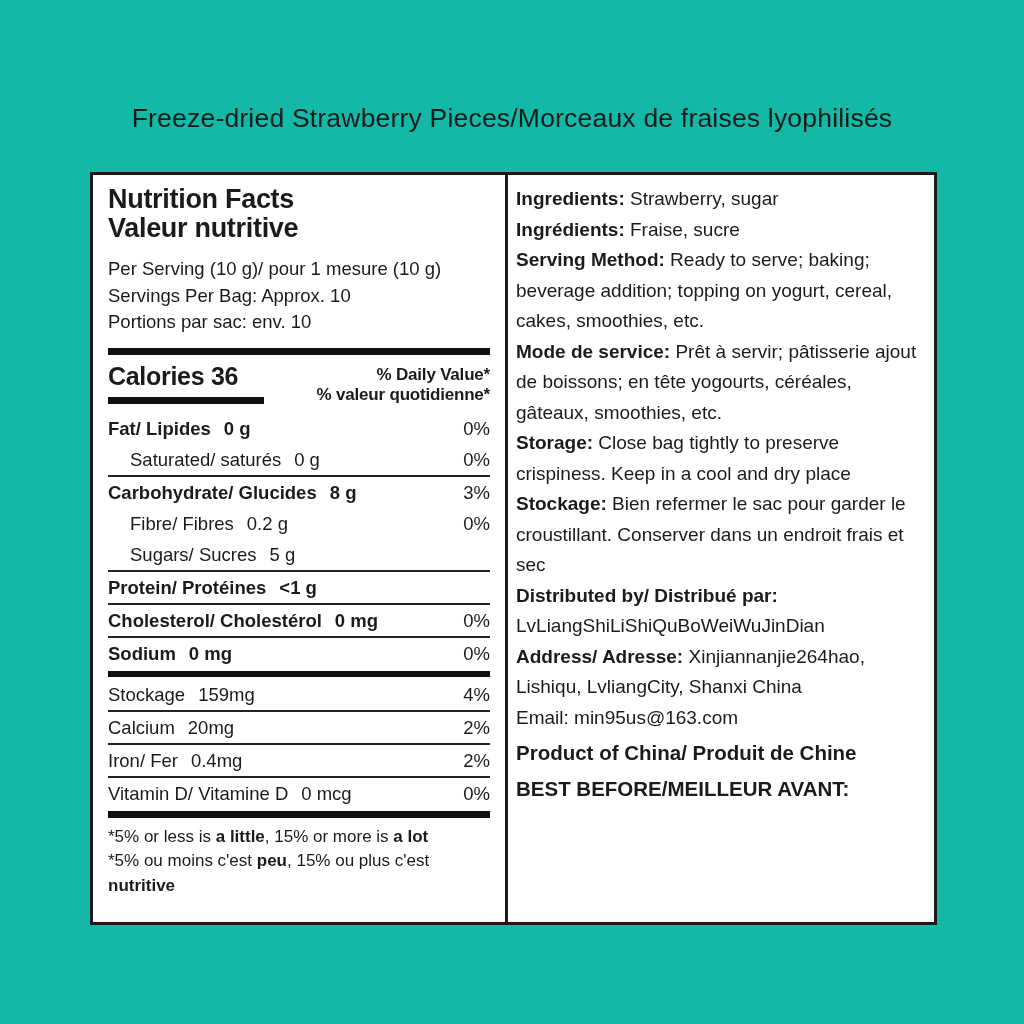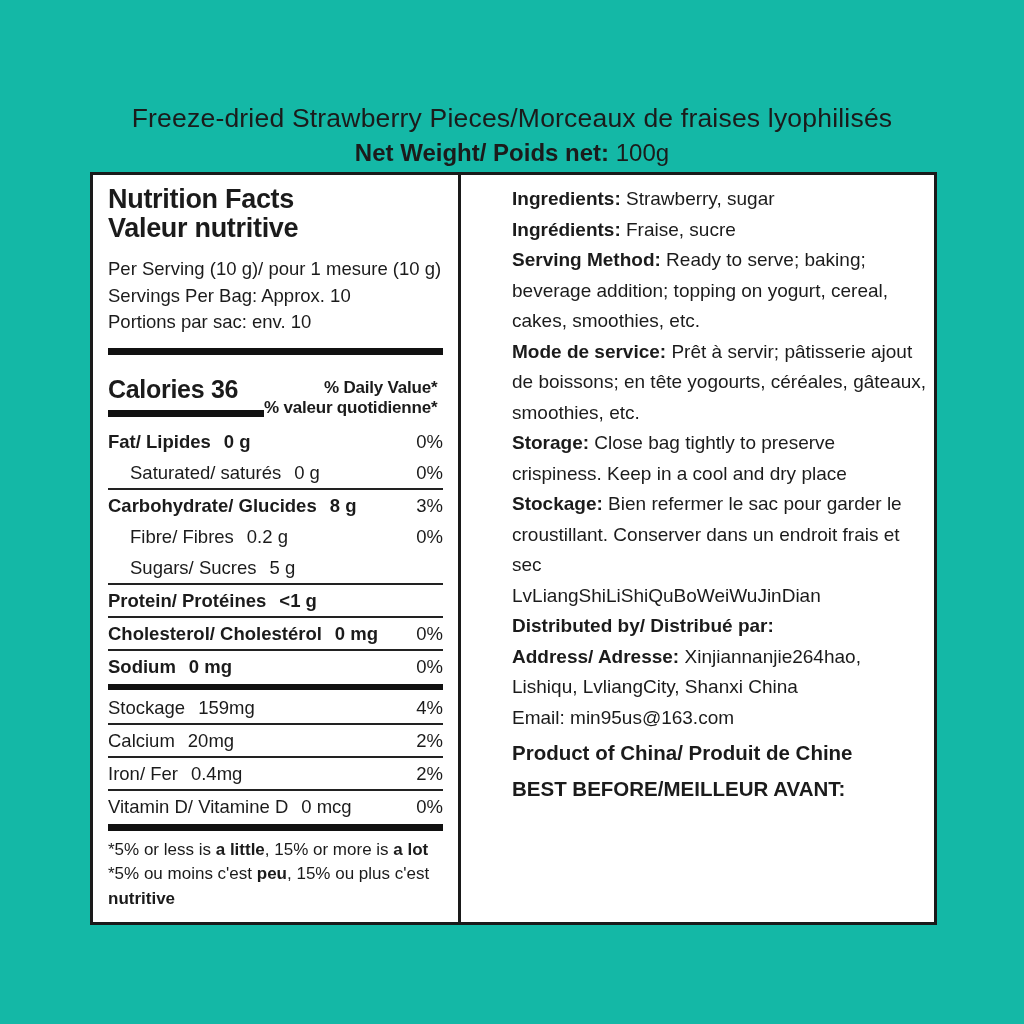--- a/index.html
+++ b/index.html
@@ -10,56 +10,55 @@
   .title1 { position:absolute; top:103px; left:0; width:100%; text-align:center;
             font-size:26.5px; font-weight:400; letter-spacing:0.2px; }
   .title2 { position:absolute; top:139px; left:0; width:100%; text-align:center;
             font-size:24px; font-weight:400; }
   .b { font-weight:700; }
 
   .label-box { position:absolute; left:90px; top:172px; width:847px; height:753px;
                border:3px solid #1a1a1a; display:flex; background:#fff; }
 
   
-  .nf-panel { width:368px; flex:none; border-right:3px solid #1a1a1a;
+  .nf-panel { width:415px; flex:none; border-right:3px solid #1a1a1a;
               padding:10px 15px 0 15px; }
   .nf-head { font-size:27px; font-weight:700; line-height:29px; letter-spacing:-0.3px; }
   .serving-lines { margin-top:13px; font-size:18.5px; line-height:26.5px; }
   .sep-thick { height:7px; background:#111; }
   .bar-top { margin-top:12px; }
-  .cal-row { display:flex; justify-content:flex-start; margin-top:20px; }
+  .cal-row { display:flex; justify-content:space-between; margin-top:7px; }
   .cal-label { font-size:25px; font-weight:700; letter-spacing:-0.3px; }
   .cal-underline { width:156px; height:7px; background:#111; margin-top:6px; }
   .dv-head { text-align:right; font-size:17px; font-weight:700; line-height:20.5px; padding-top:3px; letter-spacing:-0.2px; }
 
   .nrows { margin-top:7px; }
   .nrow { display:flex; justify-content:space-between; align-items:baseline;
           font-size:18.5px; padding:5px 0 4px 0; }
   .nrow.bold { font-weight:700; }
   .nrow.ind { padding-left:22px; }
   .namt { margin-left:13px; }
   .ndv { font-weight:400; }
   .sep-thin { border-top:2px solid #222; }
   .sep-thick.mid { height:6px; margin:2px 0; }
   .bar-bottom { margin-top:2px; }
   .footnotes { margin-top:7px; font-size:17px; line-height:24.5px; }
 
   
-  .info-panel { flex:1; padding:9px 4px 7px 8px;margin-left:43px; }
+  .info-panel { flex:1; padding:9px 4px 7px 8px; }
   .ipara { font-size:19px; line-height:30.5px; font-weight:400; }
   .ipara.lg { font-size:20.5px; line-height:33px; margin-top:3px; font-weight:700; }
 </style>
 </head>
 <body>
 
 <div class="page">
 
   <div class="title1">Freeze-dried Strawberry Pieces/Morceaux de fraises lyophilisés</div>
 
-  <div class="title2"><span class="b">Net Weight/ Poids net:</span><span> 100g</span></div>
 
   <div class="label-box">
 
     <div class="nf-panel">
       <div class="nf-head">Nutrition Facts</div>
       <div class="nf-head">Valeur nutritive</div>
 
       <div class="serving-lines" id="serving-lines">
           <div>Per Serving (10 g)/ pour 1 mesure (10 g)</div>
           <div>Servings Per Bag: Approx. 10</div>
@@ -144,22 +143,22 @@
         </div>
     </div>
 
     <div class="info-panel" id="info-paragraphs">
         <div class="ipara"><span class="b">Ingredients:</span><span> Strawberry, sugar</span></div>
         <div class="ipara"><span class="b">Ingrédients:</span><span> Fraise, sucre</span></div>
         <div class="ipara"><span class="b">Serving Method:</span><span> Ready to serve; baking; beverage addition; topping on yogurt, cereal, cakes, smoothies, etc.</span></div>
         <div class="ipara"><span class="b">Mode de service:</span><span> Prêt à servir; pâtisserie ajout de boissons; en tête yogourts, céréales, gâteaux, smoothies, etc.</span></div>
         <div class="ipara"><span class="b">Storage:</span><span> Close bag tightly to preserve crispiness. Keep in a cool and dry place</span></div>
         <div class="ipara"><span class="b">Stockage:</span><span> Bien refermer le sac pour garder le croustillant. Conserver dans un endroit frais et sec</span></div>
+        <div class="ipara"><span class="b">Distributed by/ Distribué par:</span></div>
         <div class="ipara"><span>LvLiangShiLiShiQuBoWeiWuJinDian</span></div>
-        <div class="ipara"><span class="b">Distributed by/ Distribué par:</span></div>
         <div class="ipara"><span class="b">Address/ Adresse:</span><span> Xinjiannanjie264hao, Lishiqu, LvliangCity, Shanxi China</span></div>
         <div class="ipara"><span>Email: min95us@163.com</span></div>
         <div class="ipara lg"><span class="b">Product of China/ Produit de Chine</span></div>
         <div class="ipara lg"><span class="b">BEST BEFORE/MEILLEUR AVANT:</span></div>
       </div>
 
   </div>
 </div>
 
 </body></html>

